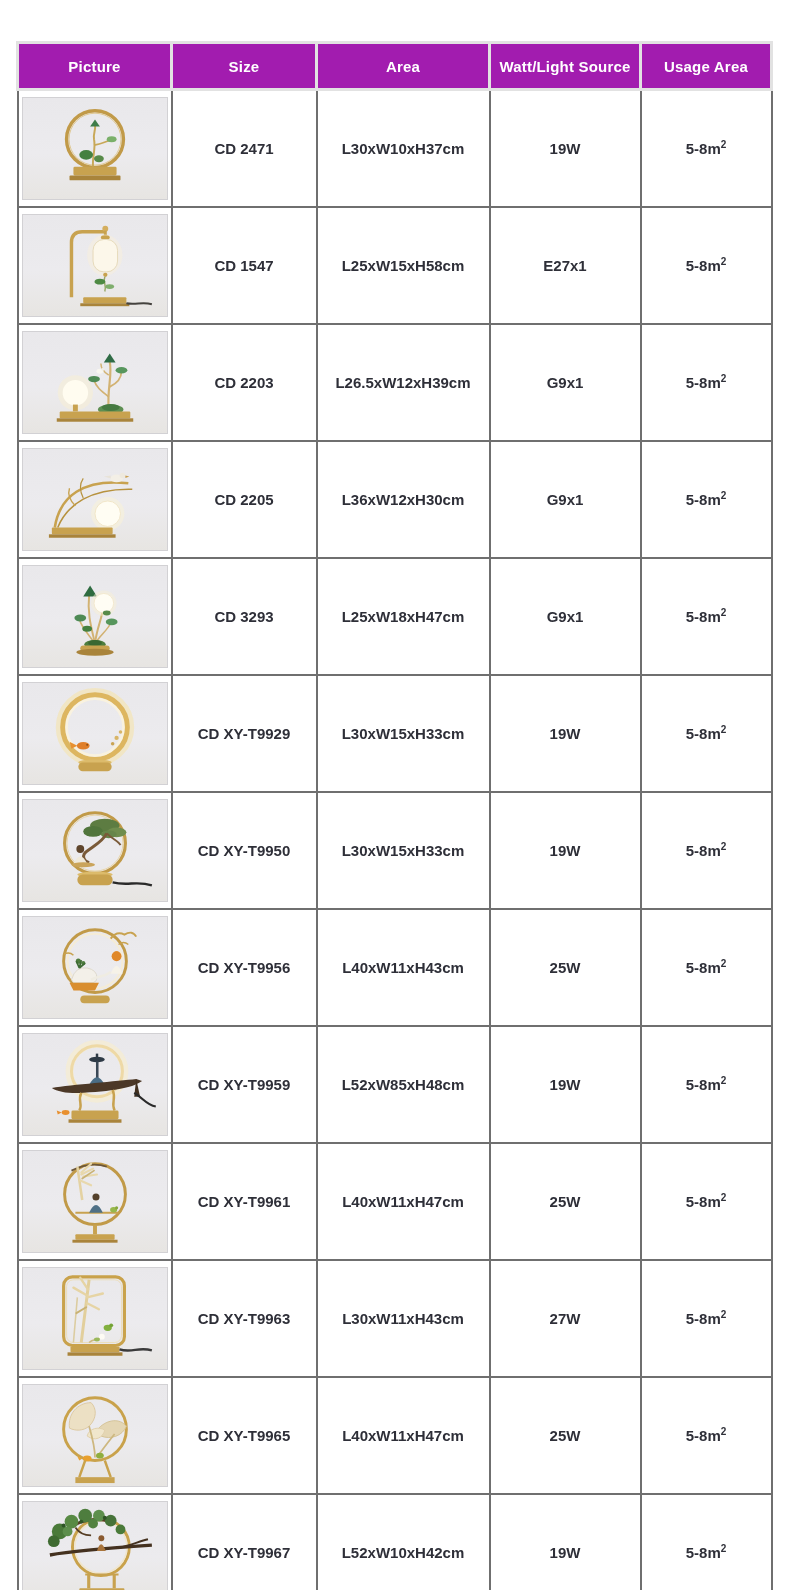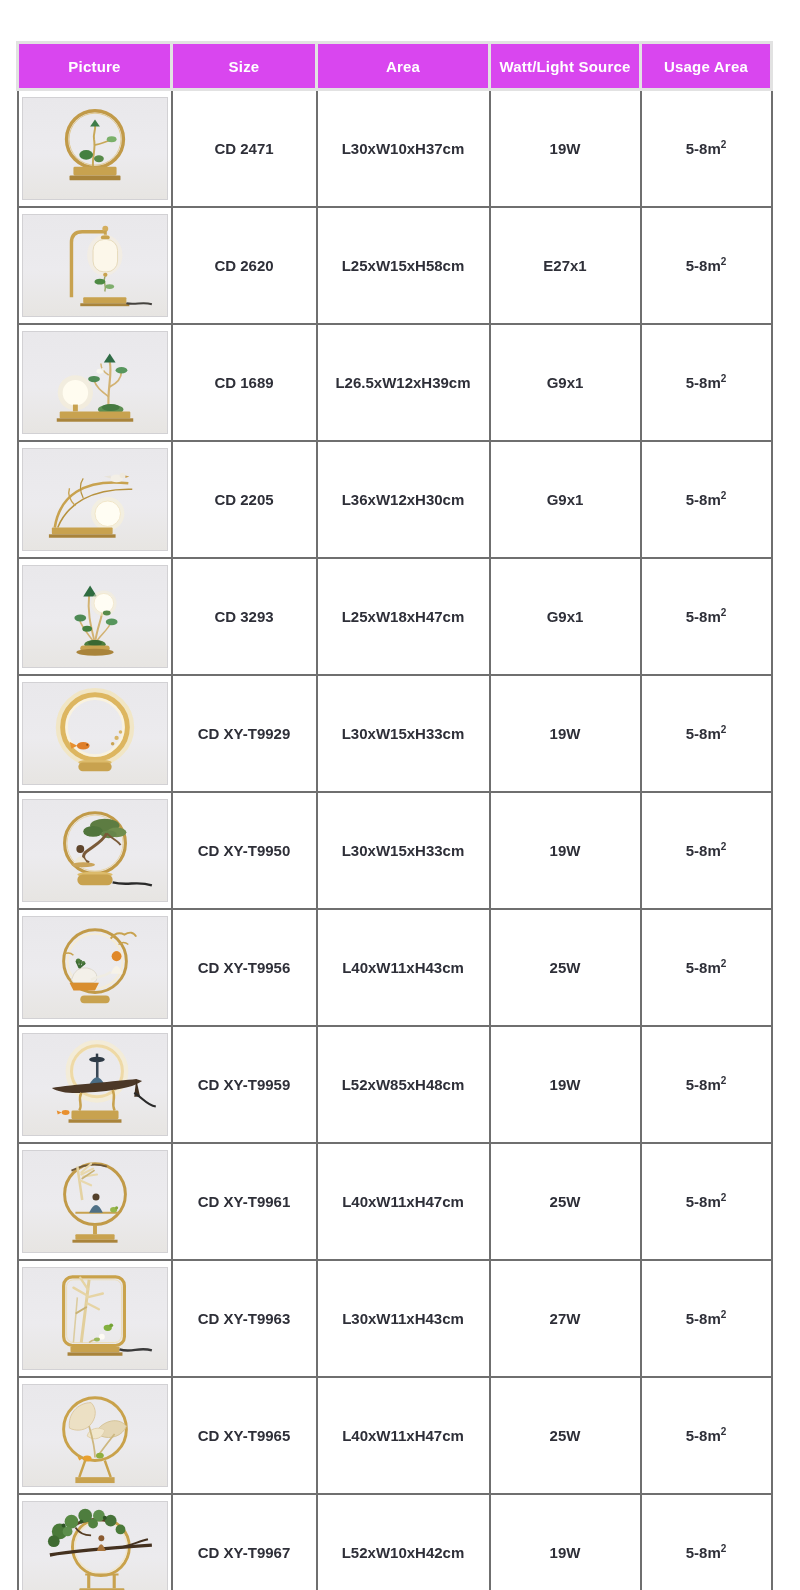--- a/index.html
+++ b/index.html
@@ -6,21 +6,21 @@
   body{
     width:800px;height:1590px;position:relative;
     font-family:"Liberation Sans", sans-serif;
     -webkit-font-smoothing:antialiased;
   }
   .table-wrap{position:absolute;left:16px;top:41px;}
   table{
     border-collapse:collapse;table-layout:fixed;width:754px;background:#fff;
   }
   th{
-    background:#d946ef;color:#ffffff;font-weight:bold;font-size:15px;
+    background:#a21caf;color:#ffffff;font-weight:bold;font-size:15px;
     height:44px;border:3px solid #e2e2e2;padding:0 2px;text-align:center;
     letter-spacing:.2px;
   }
   td{
     border:2px solid #6f6f6f;text-align:center;vertical-align:middle;
     font-size:15px;font-weight:bold;color:#2e2f38;height:109px;padding:0;
   }
   td.pic{padding:3px;}
   .photo{
     height:103px;border:1px solid #d2d1d4;box-sizing:border-box;
@@ -87,21 +87,21 @@
                 <circle cx="82.5" cy="61" r="2.2" fill="#c8a24f"></circle>
                 <path d="M82,63 C80,68 84,72 82,78" fill="none" stroke="#9aa86a" stroke-width="1.5"></path>
                 <ellipse cx="77" cy="68" rx="5.5" ry="3" fill="#4e8a44"></ellipse>
                 <ellipse cx="87" cy="73" rx="4.5" ry="2.5" fill="#7fae6d"></ellipse>
                 <rect x="60" y="84" width="44" height="6" rx="1" fill="#c8a24f"></rect>
                 <rect x="57" y="90" width="50" height="3" fill="#a9843b"></rect>
                 <path d="M104,90 C114,92 120,88 130,91" fill="none" stroke="#44423e" stroke-width="2"></path>
               </svg>
             </div>
     </td>
-    <td>CD 2620</td>
+    <td>CD 1547</td>
     <td>L25xW15xH58cm</td>
     <td>E27x1</td>
     <td class="area"><span>5-8m</span><sup>2</sup></td>
   </tr>
         <tr>
     <td class="pic">
       <div class="photo">
               <svg viewBox="0 0 144 103">
                 <path d="M86,80 C84,58 90,44 87,30" fill="none" stroke="#d2b272" stroke-width="2.2"></path>
                 <path d="M86,66 C78,60 73,56 71,49" fill="none" stroke="#d2b272" stroke-width="1.8"></path>
@@ -115,21 +115,21 @@
                 <circle cx="52" cy="62" r="18" fill="#f8efd4" opacity=".55"></circle>
                 <circle cx="52" cy="62" r="13" fill="#fffcf0"></circle>
                 <rect x="49.5" y="74" width="5" height="7" fill="#c8a24f"></rect>
                 <ellipse cx="88" cy="79" rx="13" ry="5" fill="#5d8f52"></ellipse>
                 <ellipse cx="88" cy="77" rx="9" ry="3.5" fill="#467a41"></ellipse>
                 <rect x="36" y="81" width="72" height="7" rx="1" fill="#c8a24f"></rect>
                 <rect x="33" y="88" width="78" height="3.5" fill="#a9843b"></rect>
               </svg>
             </div>
     </td>
-    <td>CD 1689</td>
+    <td>CD 2203</td>
     <td>L26.5xW12xH39cm</td>
     <td>G9x1</td>
     <td class="area"><span>5-8m</span><sup>2</sup></td>
   </tr>
         <tr>
     <td class="pic">
       <div class="photo">
               <svg viewBox="0 0 144 103">
                 <path d="M31,80 C36,48 60,30 106,35" fill="none" stroke="#c8a24f" stroke-width="2.6"></path>
                 <path d="M34,80 C44,56 68,40 110,41" fill="none" stroke="#b7923e" stroke-width="1.6"></path>

